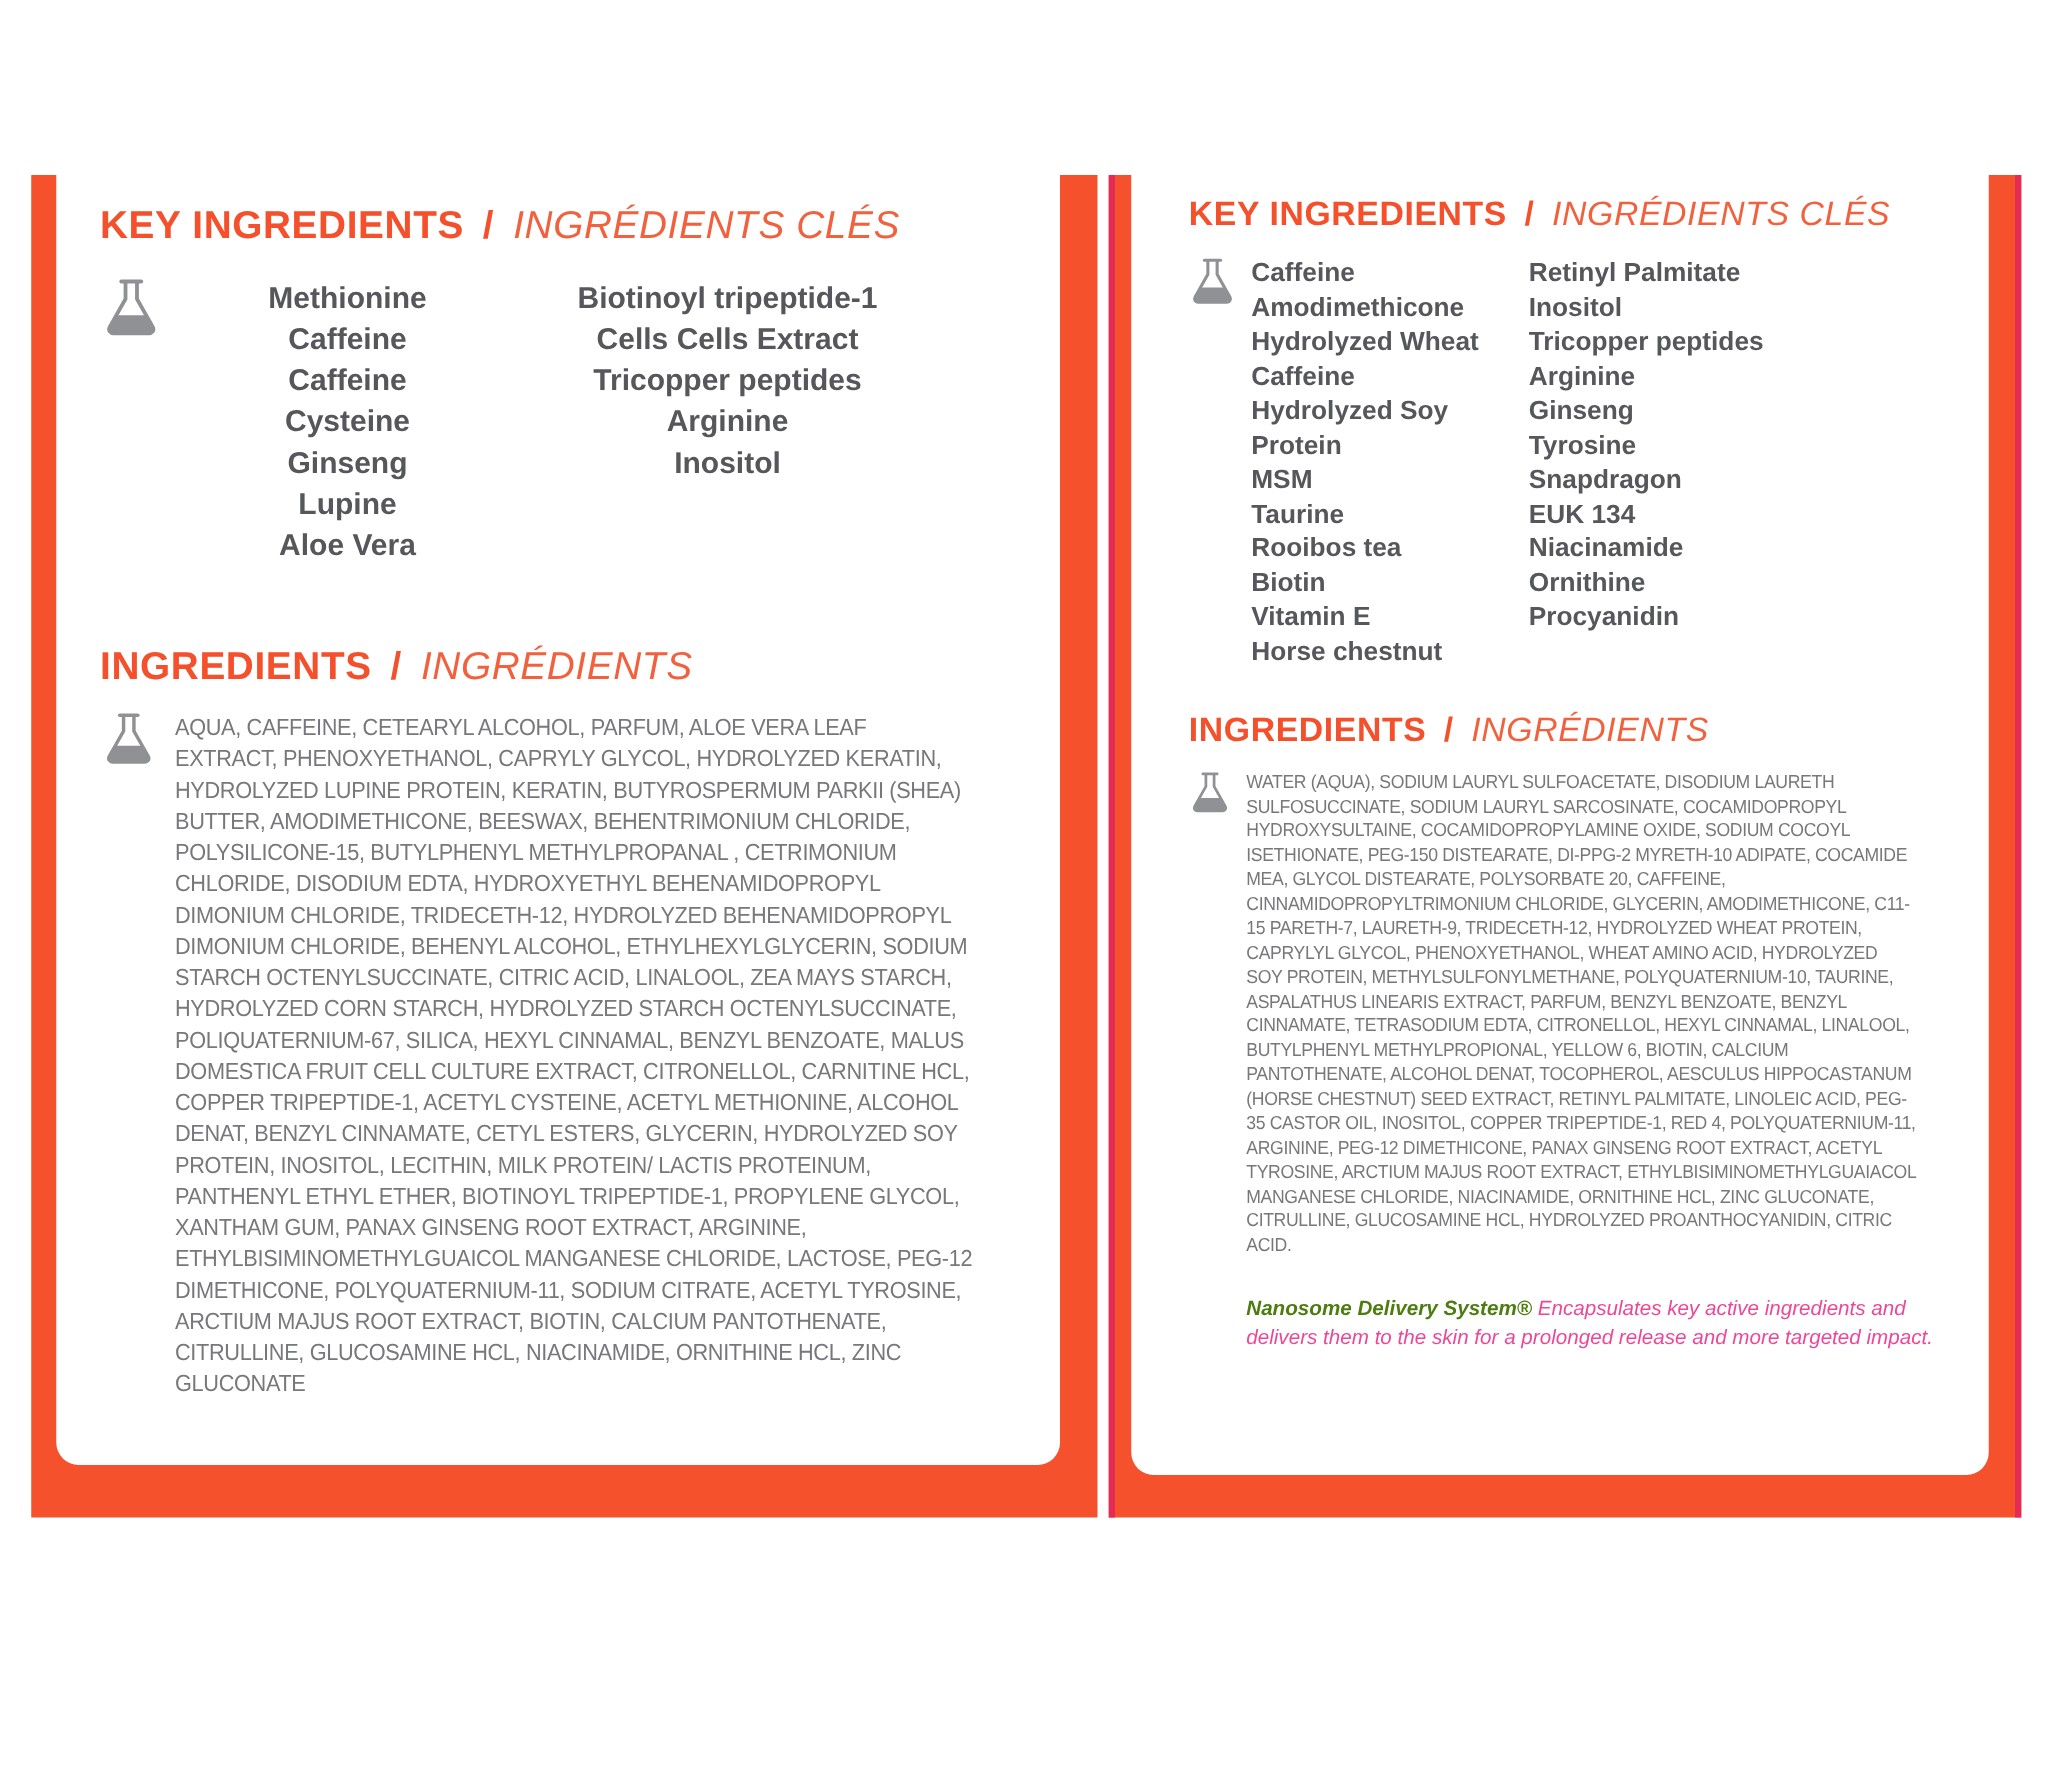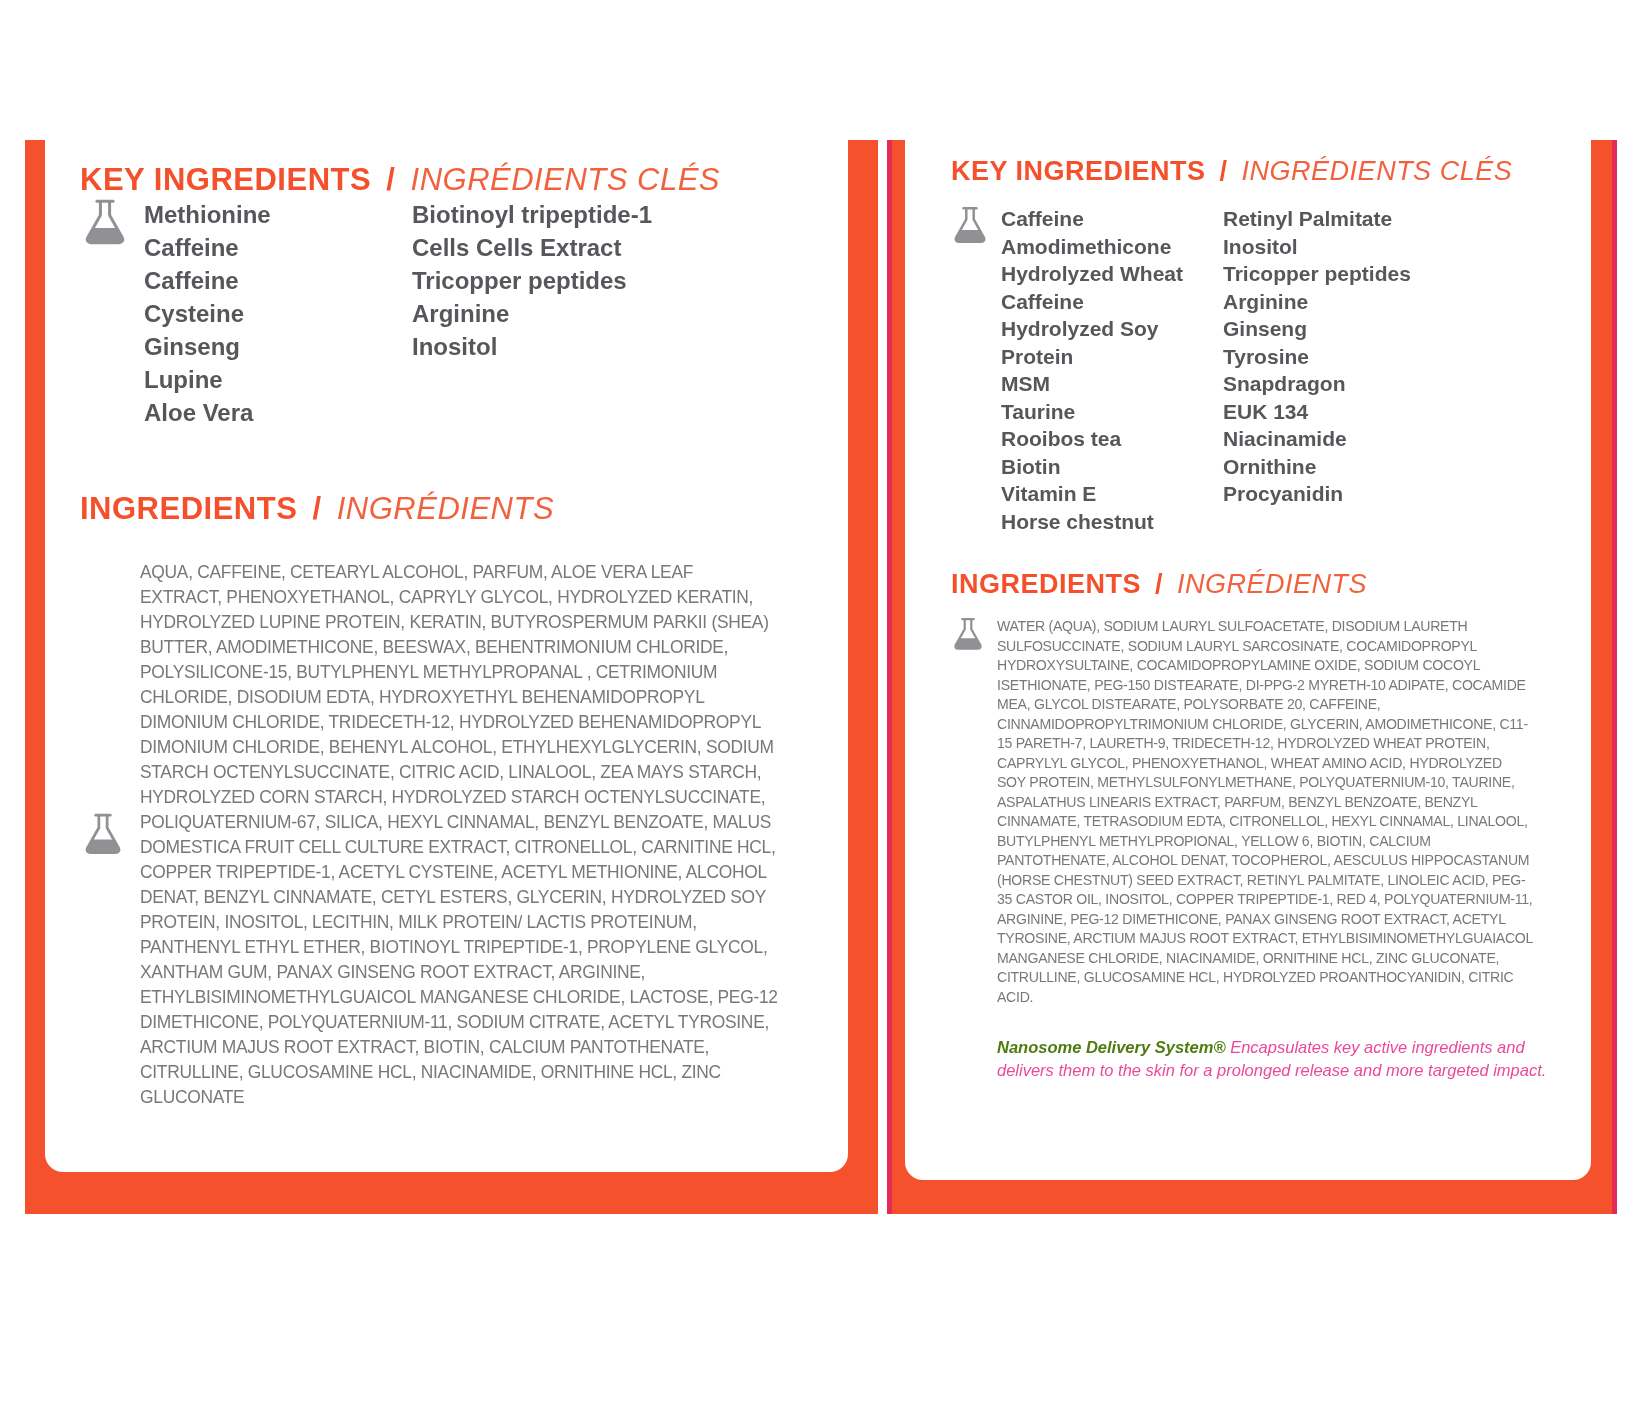--- a/index.html
+++ b/index.html
@@ -22,37 +22,37 @@
   .h-en{font-weight:bold;color:#f4502b;}
   .h-sep{font-weight:bold;color:#f4502b;margin:0 6px;}
   .h-fr{font-style:italic;font-weight:normal;color:#f2613e;}
   .panel-left  .heading{font-size:31px;}
   .panel-right .heading{font-size:27px;}
 
   
   .key-row{display:flex;align-items:flex-start;}
   .flask{display:inline-block;flex:0 0 auto;}
   .flask svg{display:block;width:100%;height:100%;}
-  .panel-left  .key-row{}
+  .panel-left  .key-row{margin-top:24px;text-align:center;}
   .panel-right .key-row{margin-top:18px;}
   .panel-left  .key-row .flask{width:42px;height:48px;margin-left:4px;}
   .panel-right .key-row .flask{width:34px;height:40px;margin-left:2px;}
   .key-col{list-style:none;margin:0;padding:0;color:#56575b;font-weight:bold;}
   .panel-left  .key-col{font-size:24px;line-height:33px;}
   .panel-right .key-col{font-size:21px;line-height:27.5px;}
   .panel-left  .key-col.c1{margin-left:18px;width:268px;}
   .panel-left  .key-col.c2{width:340px;}
   .panel-right .key-col.c1{margin-left:14px;width:212px;}
   .panel-right .key-col.c2{width:310px;margin-left:10px;}
 
   
   .ing-row{display:flex;align-items:flex-start;}
   .panel-left  .ing-heading{margin-top:62px;}
   .panel-right .ing-heading{margin-top:34px;}
-  .panel-left  .ing-row{margin-top:32px;align-items:center;}
+  .panel-left  .ing-row{margin-top:18px;}
   .panel-right .ing-row{margin-top:16px;}
   .panel-left  .ing-row .flask{width:38px;height:44px;margin-left:4px;}
   .panel-right .ing-row .flask{width:30px;height:36px;margin-left:2px;}
   .ing-text{margin:0;color:#77787b;text-transform:uppercase;
             transform:scaleX(.94);transform-origin:0 0;letter-spacing:-.3px;}
   .panel-left  .ing-text{margin-left:18px;font-size:18.5px;line-height:25px;width:715px;}
   .panel-right .ing-text{margin-left:14px;font-size:15px;line-height:19.5px;width:585px;}
 
   
   .footnote{margin:30px 0 0 46px;width:560px;font-size:16.5px;line-height:23px;}

